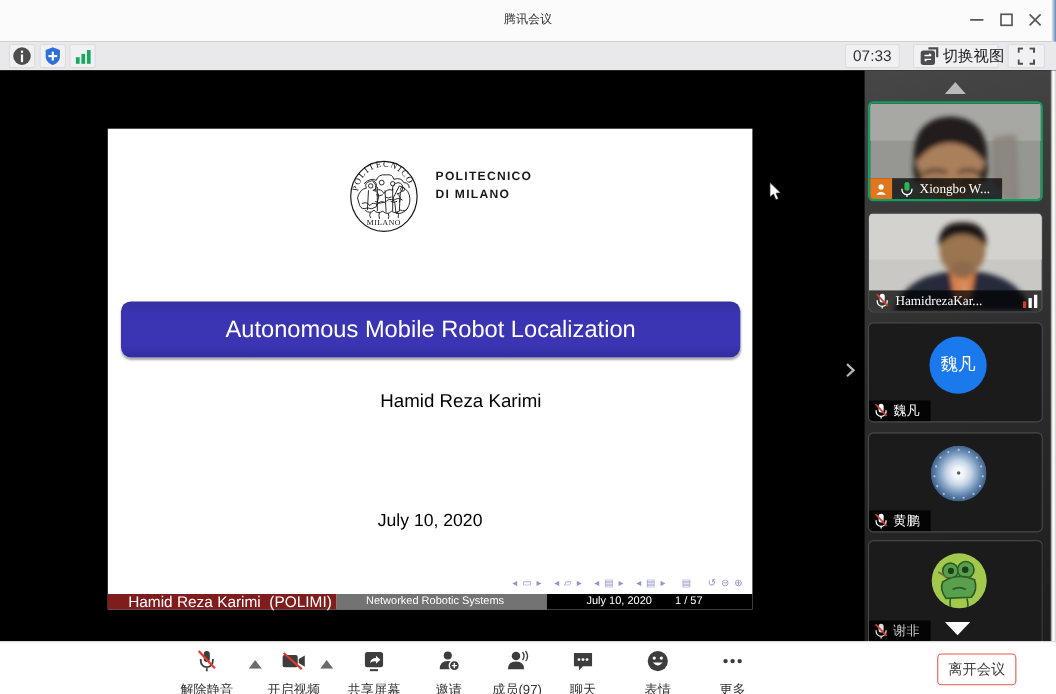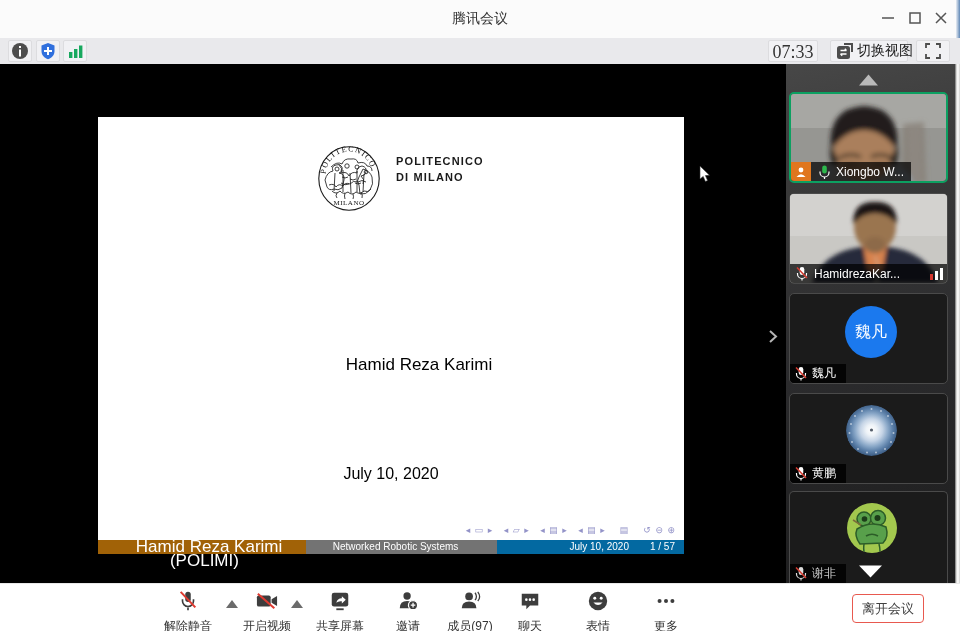--- a/index.html
+++ b/index.html
@@ -2,35 +2,35 @@
 <html><head>
 <meta charset="utf-8">
 <style>
 * { margin:0; padding:0; box-sizing:border-box; }
 html,body { width:960px; height:631px; overflow:hidden; font-family:"Liberation Sans", sans-serif; }
 #app { position:relative; width:960px; height:631px; background:#000; }
 .abs { position:absolute; }
 
 
 #titlebar { left:0; top:0; width:960px; height:38px; background:#fbfbfb; }
-#titletext { left:0; top:10px; width:960px; text-align:center; font-size:14px; color:#333; }
+#titletext { left:0; top:10px; width:960px; text-align:center; font-size:11px; color:#333; }
 .winbtn { top:11px; width:14px; height:14px; }
 
 
 #toolrow { left:0; top:38px; width:960px; height:26px; background:#e9e9ec; }
 .tbox { top:2px; height:22px; background:#f1f1f4; border:1px solid #dcdcdf; border-radius:2px; }
 
 
 #main { left:0; top:64px; width:960px; height:519px; background:#000; }
 #slide { left:98px; top:53px; width:586px; height:437px; background:#fff; }
 
 
 #sidebar { left:786px; top:0px; width:170px; height:519px; background:linear-gradient(168deg,#474747 0%,#3a3a3a 22%,#2c2c2e 55%,#232324 80%,#1d1d1e 100%); }
 #scrollstrip { left:955px; top:0px; width:5px; height:519px; background:linear-gradient(90deg,#6a6a6a 0%,#e8e8e6 35%,#ffffff 60%,#cfcfcd 100%); }
-.tile { position:absolute; left:3px; width:159px; height:91px; background:#1b1b1b; border:1px solid #4a4a4a; border-radius:5px; overflow:hidden; }
+.tile { position:absolute; left:3px; width:159px; height:91px; background:#1b1b1b; border:1px solid #4a4a4a; border-radius:5px; overflow:hidden;font-family:Liberation Serif, serif; }
 .label { position:absolute; left:0; bottom:0; height:19px; background:rgba(0,0,0,0.72); color:#fff; font-size:12px; display:flex; align-items:center; }
 .avatar { position:absolute; border-radius:50%; }
 
 
 #bottombar { left:0; top:583px; width:960px; height:48px; background:#fff; border-top:1px solid #e8e8e8; }
 .btn { position:absolute; top:6px; width:70px; text-align:center; }
 .btn .lbl { font-size:12px; color:#333; margin-top:2px; }
 .ico { display:inline-block; height:22px; }
 #leavebtn { left:852px; top:10px; width:72px; height:29px; border:1px solid #e8594f; border-radius:4px; color:#404040; font-size:13px; text-align:center; line-height:27px; }
 
@@ -77,21 +77,21 @@
       <rect x="5" y="8" width="8" height="2" fill="#fff"></rect>
     </svg>
 
     <svg class="abs" style="left:67px; top:4px;" width="18" height="18" viewBox="0 0 18 18">
       <rect x="2" y="10" width="3.4" height="6" fill="#17a85e"></rect>
       <rect x="7" y="7" width="3.4" height="9" fill="#17a85e"></rect>
       <rect x="12" y="3.5" width="3.4" height="12.5" fill="#17a85e"></rect>
     </svg>
 
     <div class="abs tbox" style="left:768px; width:50px;"></div>
-    <div class="abs" style="left:768px; top:4px; width:50px; text-align:center; font-size:18px; color:#333;font-family:Liberation Serif, serif;">07:33</div>
+    <div class="abs" style="left:768px; top:4px; width:50px; text-align:center; font-size:14px; color:#333;">07:33</div>
 
     <div class="abs tbox" style="left:830px; width:78px;"></div>
     <svg class="abs" style="left:836px; top:4px;" width="18" height="18" viewBox="0 0 18 18">
       <path d="M8 2 H16 V10" fill="none" stroke="#4d4d4d" stroke-width="2"></path>
       <rect x="1" y="4" width="13" height="13" rx="2.5" fill="#4d4d4d"></rect>
       <path d="M4.5 8.5 H10.5 M10.5 8.5 L8.8 6.8 M4.5 12 H10.5 M4.5 12 L6.2 13.7" stroke="#fff" stroke-width="1.3" fill="none"></path>
     </svg>
     <div class="abs" style="left:857px; top:4px; font-size:14px; color:#1a1a1a;">切换视图</div>
 
     <div class="abs tbox" style="left:916px; width:34px;"></div>
@@ -122,30 +122,31 @@
           <path d="M20 48 q-2 3 0 5 M28 48 q-1 3 0 6 M36 49 q1 3 0 5 M44 47 q2 3 1 6"></path>
           <circle cx="20" cy="24" r="2"></circle>
             <circle cx="30" cy="21" r="2.2"></circle>
             <circle cx="40" cy="22" r="2"></circle>
             <circle cx="49" cy="27" r="1.8"></circle>
           <path d="M25 32 q3 2 6 0 M33 34 q3 2 6 0 M24 38 q4 3 8 1 M38 38 q3 2 6 0"></path>
         </g>
       </svg>
       <div class="sc" style="left:298px; top:37px; font-size:11px; font-weight:bold; letter-spacing:1.15px; color:#1a1a1a; line-height:15.5px;">POLITECNICO<br>DI MILANO</div>
 
+      <div class="sc" id="bluebox">Autonomous Mobile Robot Localization</div>
 
       <div class="sc" style="left:0; top:238px; width:642px; text-align:center; font-size:17px;">Hamid Reza Karimi</div>
       <div class="sc" style="left:0; top:348px; width:586px; text-align:center; font-size:16px;">July 10, 2020</div>
 
       <div class="sc" id="navsyms">◂ ▭ ▸ &nbsp; ◂ ▱ ▸ &nbsp; ◂ ▤ ▸ &nbsp; ◂ ▤ ▸ &nbsp;&nbsp; ▤ &nbsp;&nbsp; ↺ ⊖ ⊕</div>
 
       <div class="sc" id="footer">
-        <div style="width:215px; background:#a16207; font-size:17px; text-indent:14px;">Hamid Reza Karimi &nbsp;(POLIMI)</div>
+        <div style="width:215px; background:#7f1d1d; font-size:14px; text-indent:14px;">Hamid Reza Karimi &nbsp;(POLIMI)</div>
         <div style="width:197px; background:#737373; text-indent:-12px;">Networked Robotic Systems</div>
-        <div style="width:193px; background:#0369a1; text-align:right; padding-right:9px;">July 10, 2020<span style="display:inline-block; width:21px;"></span>1 / 57</div>
+        <div style="width:193px; background:#000000; padding-right:9px;">July 10, 2020<span style="display:inline-block; width:21px;"></span>1 / 57</div>
       </div>
     </div>
 
     <svg class="abs" style="left:698px; top:102px;" width="14" height="18" viewBox="0 0 14 18">
       <path d="M2 0 L2 13 L5.2 10.4 L7.4 15.5 L9.6 14.5 L7.4 9.6 L11.5 9.3 Z" fill="#fff" stroke="#333" stroke-width="0.6"></path>
     </svg>
 
     <svg class="abs" style="left:767px; top:265px;" width="12" height="15" viewBox="0 0 12 15">
       <path d="M3 2 L9 7.5 L3 13" fill="none" stroke="#b5b5b5" stroke-width="2"></path>
     </svg>

